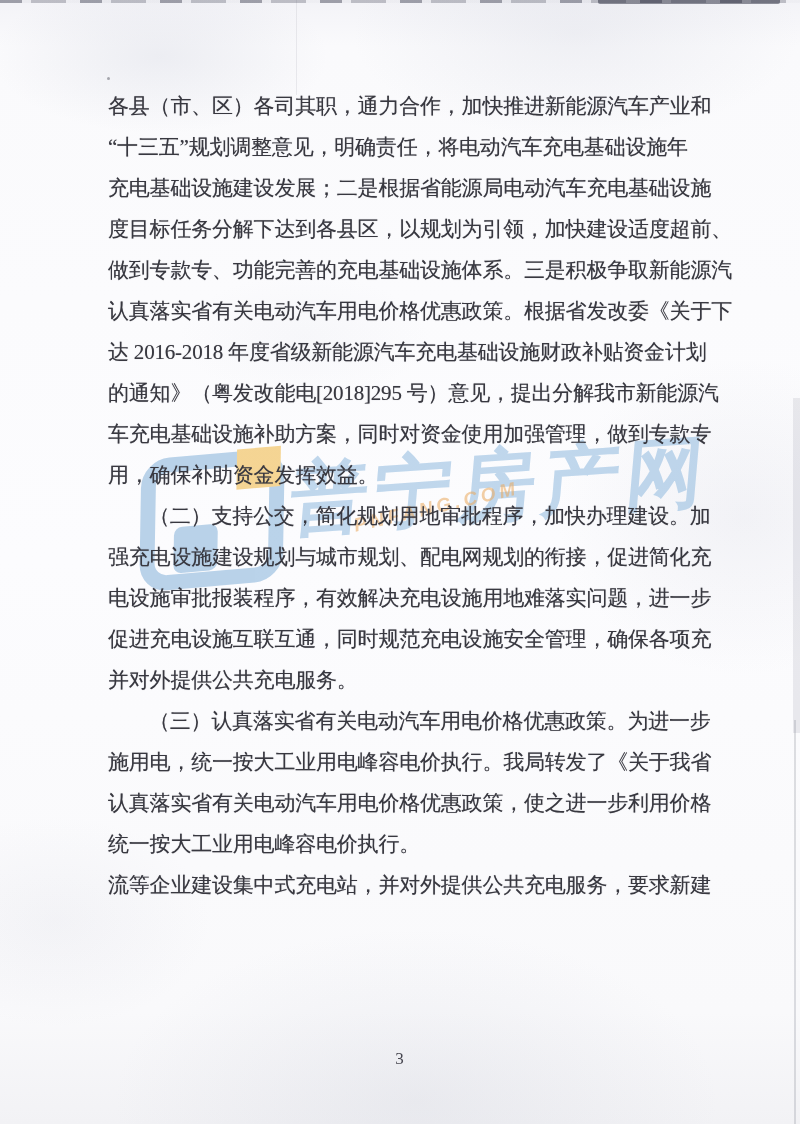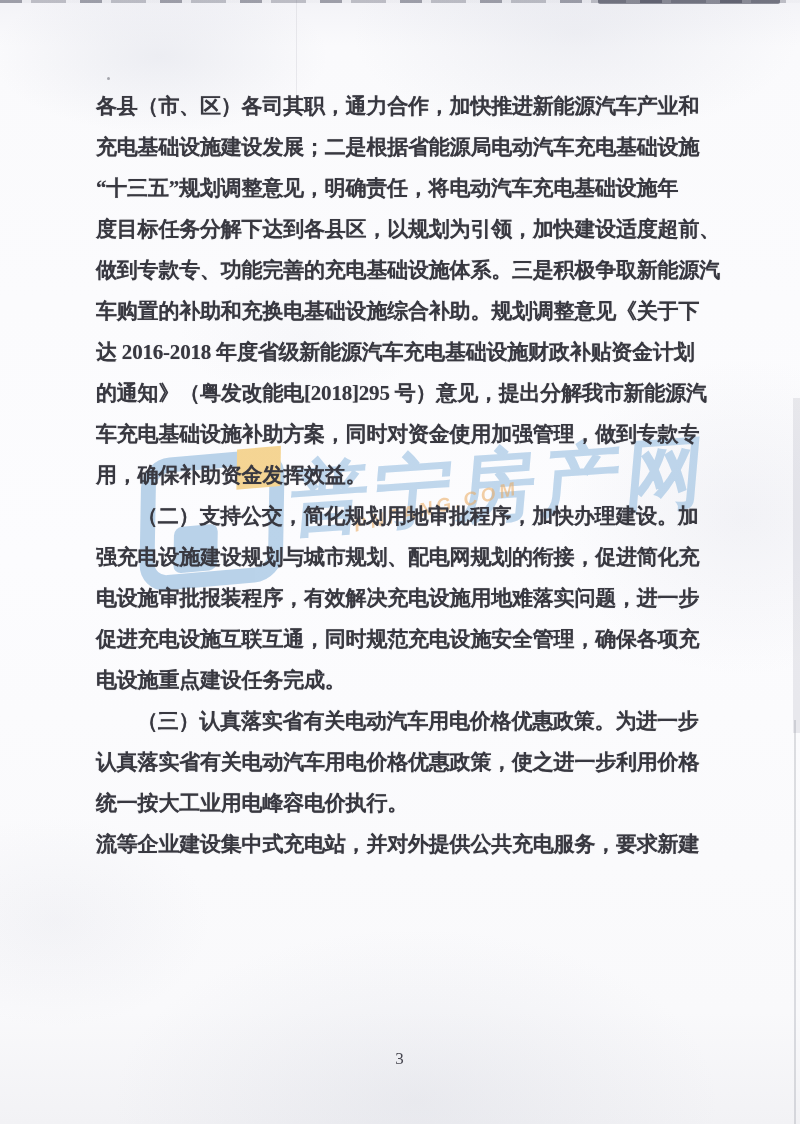--- a/index.html
+++ b/index.html
@@ -61,21 +61,21 @@
   }
   .wm-domain {
     position: absolute; left: 352px; top: 496px;
     font-family: "Liberation Sans", "DejaVu Sans", sans-serif;
     font-size: 19px; font-weight: bold; font-style: italic; letter-spacing: 4px;
     color: #eaa95e; opacity: .55; white-space: nowrap;
     transform: rotate(-13deg);
   }
 
   
-  .doc { position: absolute; left: 96px; top: 86px; width: 640px; z-index: 3; font-weight: bold; }
+  .doc { position: absolute; left: 108px; top: 86px; width: 640px; z-index: 3; }
   .line {
     height: 41px; line-height: 41px;
     font-size: 21px; letter-spacing: -0.2px;
     color: #383840; white-space: nowrap;
     text-shadow: 0 0 .7px rgba(56,56,64,.55);
   }
   .line.indent { text-indent: 41px; }
 
   .page-number {
     position: absolute; top: 1049px; left: 0; width: 100%;
@@ -100,34 +100,35 @@
       <div class="wm-logo-outline"></div>
       <div class="wm-logo-inner"></div>
       <div class="wm-logo-yellow"></div>
     </div>
     <div class="wm-text">普宁房产网</div>
     <div class="wm-domain">PNFANG.COM</div>
   </div>
 
   <main class="doc">
       <div class="line">各县（市、区）各司其职，通力合作，加快推进新能源汽车产业和</div>
+      <div class="line">“十三五”规划调整意见，明确责任，将电动汽车充电基础设施年</div>
       <div class="line">充电基础设施建设发展；二是根据省能源局电动汽车充电基础设施</div>
-      <div class="line">“十三五”规划调整意见，明确责任，将电动汽车充电基础设施年</div>
       <div class="line">度目标任务分解下达到各县区，以规划为引领，加快建设适度超前、</div>
       <div class="line">做到专款专、功能完善的充电基础设施体系。三是积极争取新能源汽</div>
-      <div class="line">车购置的补助和充换电基础设施综合补助。规划调整意见《关于下</div>
+      <div class="line">认真落实省有关电动汽车用电价格优惠政策。根据省发改委《关于下</div>
       <div class="line">达 2016-2018 年度省级新能源汽车充电基础设施财政补贴资金计划</div>
       <div class="line">的通知》（粤发改能电[2018]295 号）意见，提出分解我市新能源汽</div>
       <div class="line">车充电基础设施补助方案，同时对资金使用加强管理，做到专款专</div>
       <div class="line">用，确保补助资金发挥效益。</div>
       <div class="line indent">（二）支持公交，简化规划用地审批程序，加快办理建设。加</div>
       <div class="line">强充电设施建设规划与城市规划、配电网规划的衔接，促进简化充</div>
       <div class="line">电设施审批报装程序，有效解决充电设施用地难落实问题，进一步</div>
       <div class="line">促进充电设施互联互通，同时规范充电设施安全管理，确保各项充</div>
-      <div class="line">电设施重点建设任务完成。</div>
+      <div class="line">并对外提供公共充电服务。</div>
       <div class="line indent">（三）认真落实省有关电动汽车用电价格优惠政策。为进一步</div>
+      <div class="line">施用电，统一按大工业用电峰容电价执行。我局转发了《关于我省</div>
       <div class="line">认真落实省有关电动汽车用电价格优惠政策，使之进一步利用价格</div>
       <div class="line">统一按大工业用电峰容电价执行。</div>
       <div class="line">流等企业建设集中式充电站，并对外提供公共充电服务，要求新建</div>
     </main>
 
   <div class="page-number">3</div>
 </div>
 
 </body></html>

